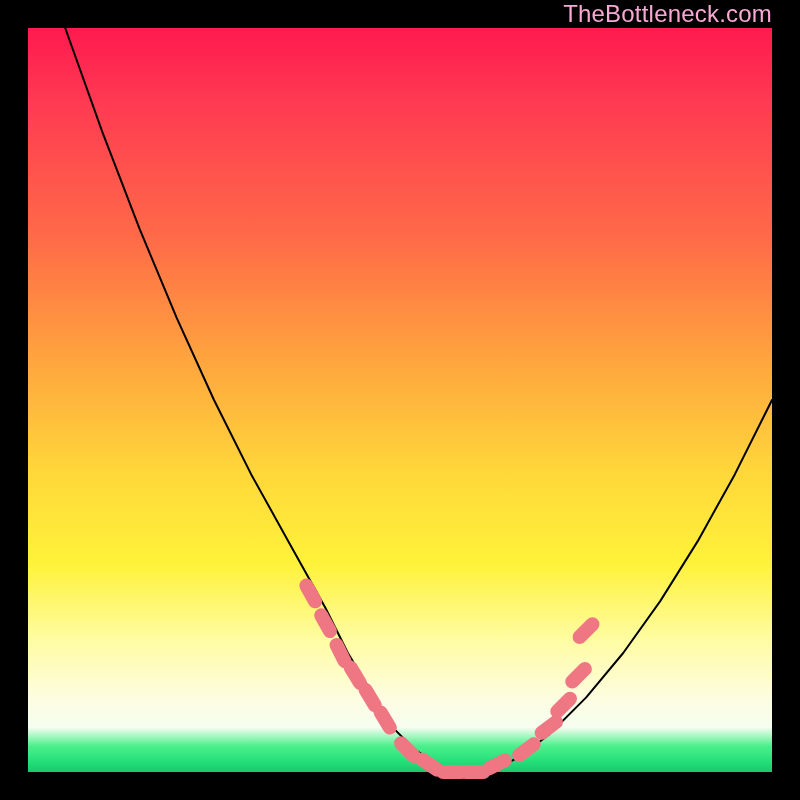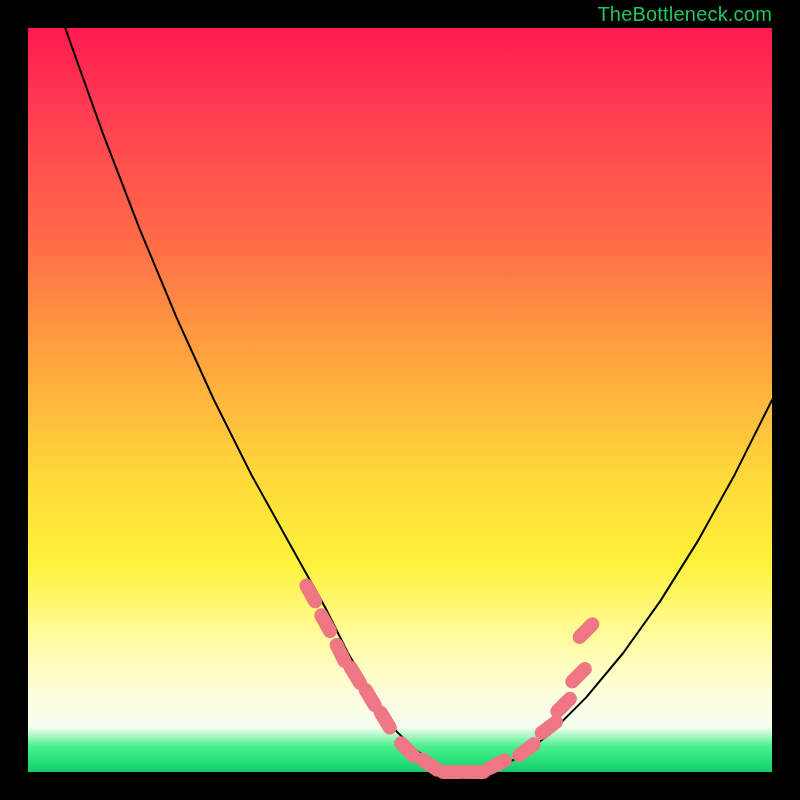--- a/index.html
+++ b/index.html
@@ -35,23 +35,23 @@
       #f6fef0 94%,
       #4cf08c 96.5%,
       #26e07a 98.5%,
       #18c96d 100%
     );
   }
   .watermark {
     position: absolute;
     top: 0px;
     right: 28px;
-    color: #22c55e;
+    color: #f9a8d4;
     font-family: Arial, Helvetica, sans-serif;
-    font-size: 20px;
+    font-size: 24px;
     line-height: 28px;
     letter-spacing: 0.2px;
     user-select: none;
   }
   svg.curve {
     position: absolute;
     left: 0; top: 0;
     width: 744px;
     height: 744px;
     overflow: visible;

